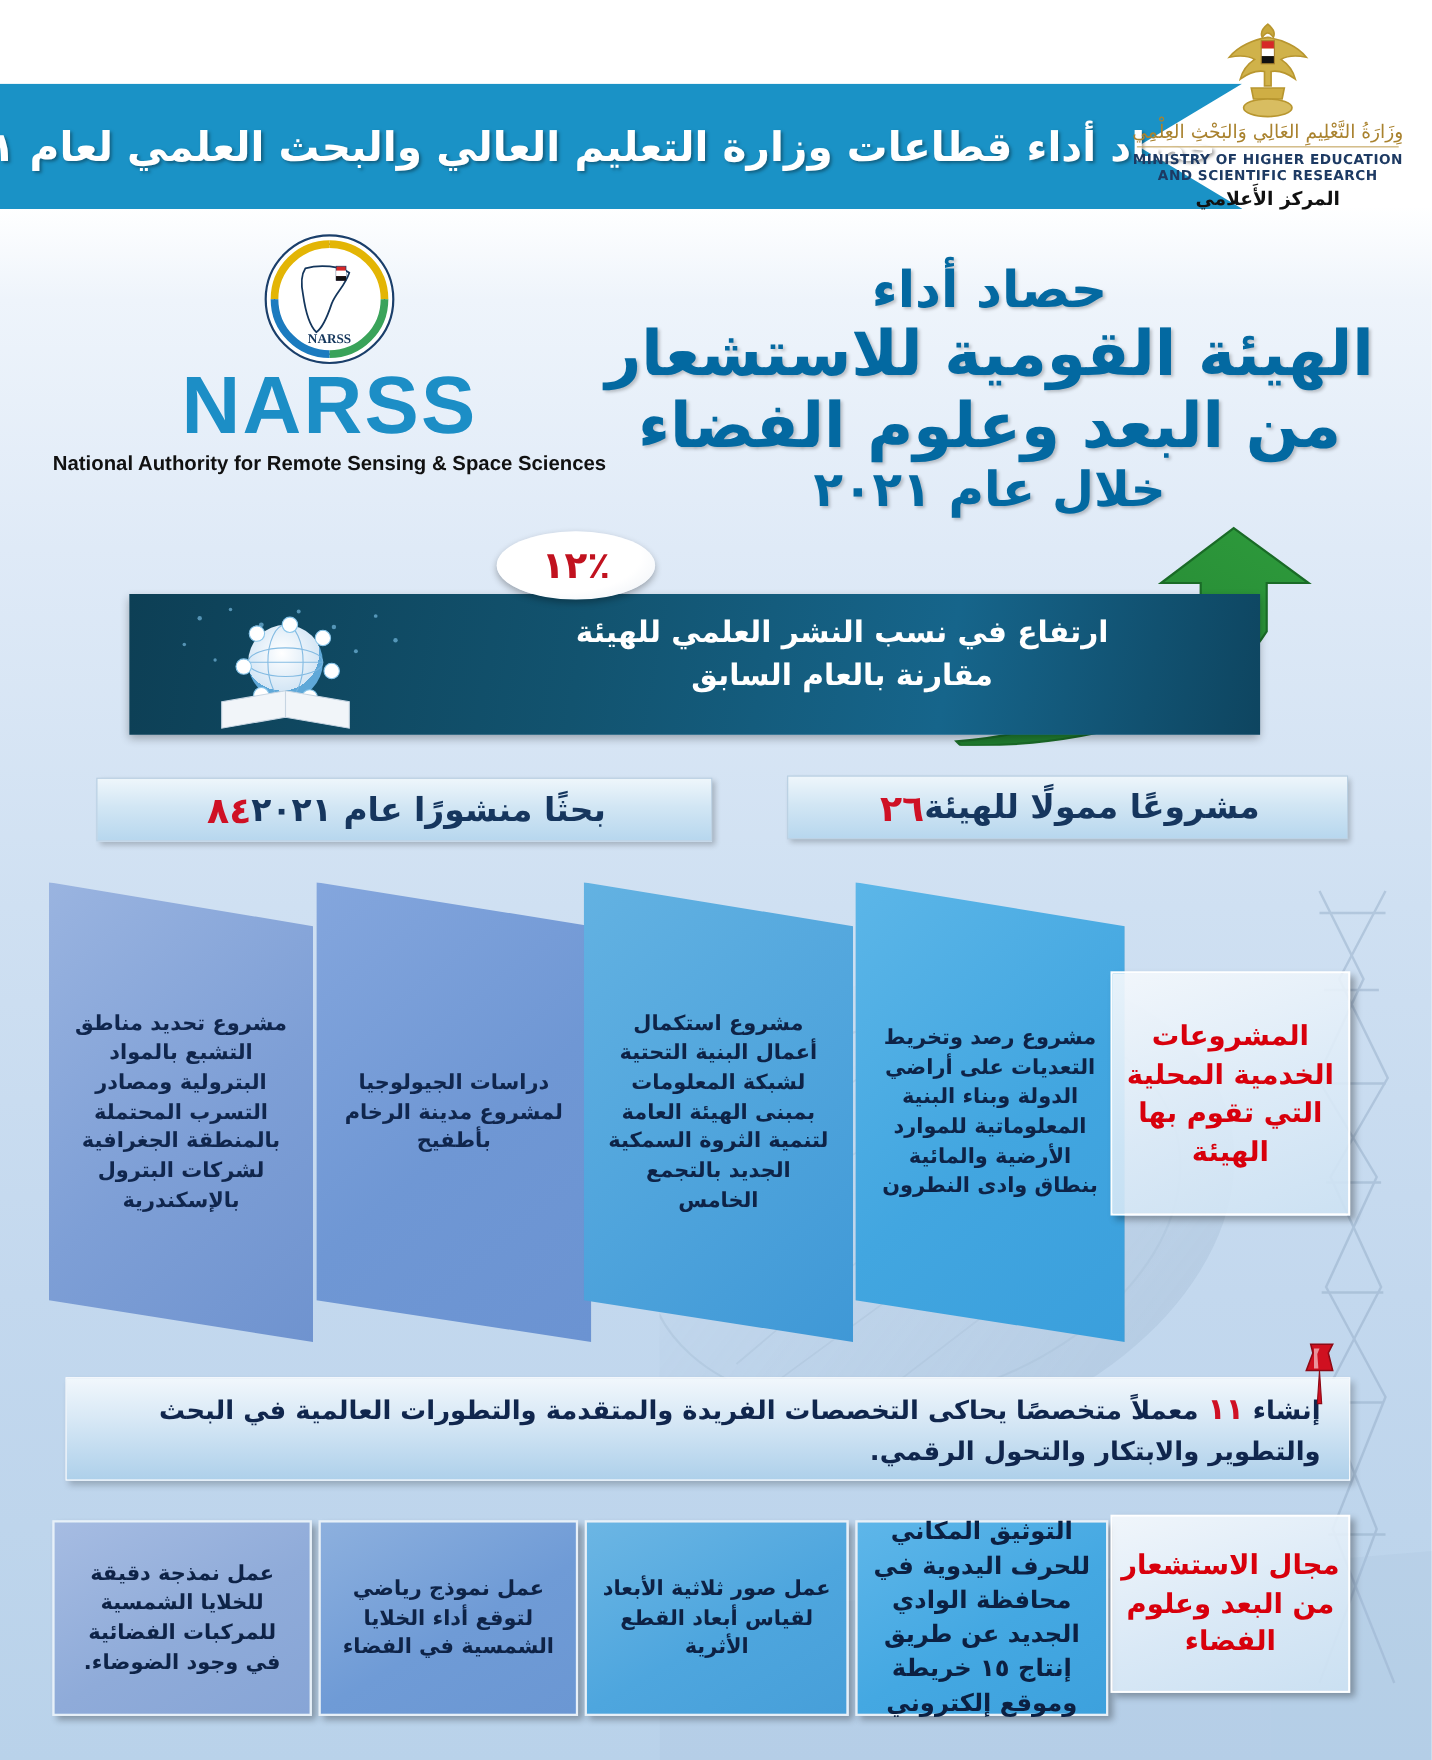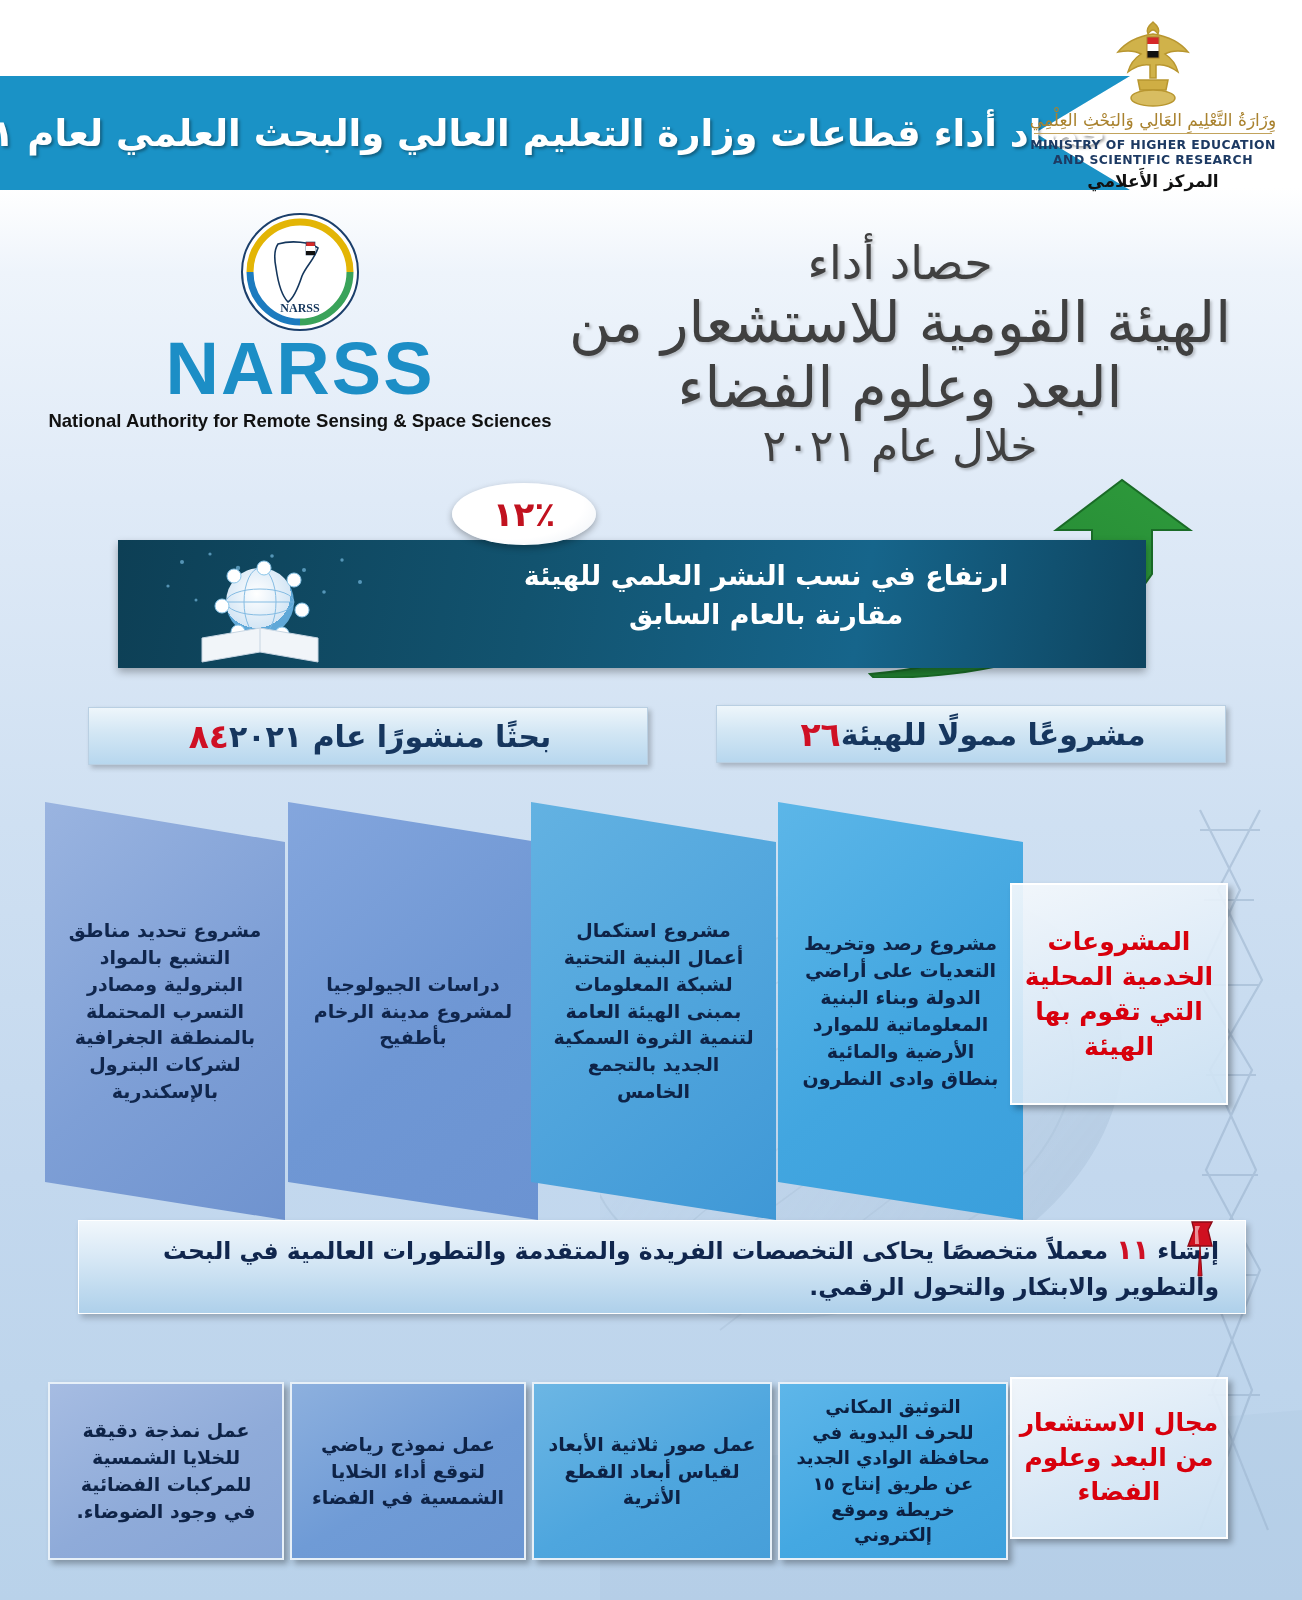--- a/index.html
+++ b/index.html
@@ -59,21 +59,21 @@
   
   .narss-block { position:absolute; left:30px; top:212px; width:540px; text-align:center; }
   .narss-seal { width:120px; height:120px; margin:0 auto; display:block; }
   .narss-word { font-size:74px; font-weight:bold; color:#1c8ec6; letter-spacing:2px;
                 line-height:.95; margin-top:2px; direction:ltr; font-family:"Liberation Sans",sans-serif;}
   .narss-sub { font-size:18.5px; font-weight:bold; color:#111; direction:ltr;
                margin-top:6px; font-family:"Liberation Sans",sans-serif; }
 
   
   .main-title { position:absolute; right:42px; top:238px; width:720px;
-                text-align:center; direction:rtl; color:#404040; font-weight:normal;
+                text-align:center; direction:rtl; color:#0369a1; font-weight:bold;
                 text-shadow:2px 2px 3px rgba(0,0,0,.22); }
   .mt-l1 { font-size:46px; line-height:1.12; }
   .mt-l2 { font-size:57px; line-height:1.15; }
   .mt-l3 { font-size:44px; line-height:1.15; }
 
   
   .pct-oval {
     position:absolute; left:452px; top:483px; width:144px; height:62px;
     background:radial-gradient(ellipse at 40% 35%,#ffffff 60%,#e9eef4 100%);
     border-radius:50%;
@@ -138,27 +138,26 @@
     border:2px solid #ffffff;
     box-shadow:4px 4px 6px rgba(0,0,0,.3);
     display:flex; align-items:center; justify-content:center;
     direction:rtl; text-align:center; color:#d8000c; font-weight:bold;
   }
   #cat-projects { left:1010px; top:883px; width:218px; height:222px; font-size:25px; line-height:1.4; }
   #cat-rs       { left:1010px; top:1377px; width:218px; height:162px; font-size:25px; line-height:1.38; }
 
   
   .lab-banner {
-    position:absolute; left:60px; top:1220px; width:1168px; height:94px;
+    position:absolute; left:60px; top:1252px; width:1168px; height:94px;
     background:linear-gradient(180deg,#f1f7fc 0%,#d9e9f6 38%,#bfdaef 75%,#aed0ea 100%);
     border:1px solid #ffffff;
     box-shadow:3px 4px 6px rgba(0,0,0,.22);
     display:flex; align-items:center;
     padding:0 26px;
-    margin-left:18px;
   }
   .lab-banner .txt {
     direction:rtl; width:100%; text-align:right;
     font-size:23.5px; font-weight:bold; color:#10264d; line-height:1.48;
   }
   .lab-banner .num { color:#cf1024; font-size:27px; }
   .pin-icon { position:absolute; left:1178px; top:1218px; width:44px; height:62px; z-index:8; }
 
   
   .bcard {
@@ -170,21 +169,21 @@
   }
   .bcard .inner { padding:0 14px; font-size:19px; }
   #bcard-1 { left:48px;  width:236px;
              background:linear-gradient(150deg,#a6bce2 0%,#8fabd9 55%,#87a5d6 100%); color:#0e2347; }
   #bcard-2 { left:290px; width:236px;
              background:linear-gradient(150deg,#8db0de 0%,#6f9bd6 55%,#6b97d3 100%); color:#0e2347; }
   #bcard-3 { left:532px; width:240px;
              background:linear-gradient(150deg,#6cb6e4 0%,#4ea6de 55%,#479fd9 100%); color:#0d2144;justify-content:center; }
   #bcard-4 { left:778px; width:230px;
              background:linear-gradient(150deg,#5eb6e9 0%,#44a8e2 55%,#3da1dd 100%); color:#0c2042; }
-  #bcard-4 .inner { font-size:18px; }
+  #bcard-4 .inner { font-size:22px; }
 </style>
 </head>
 <body>
 
 <div id="page">
 
   <div class="body-bg"></div>
 
   <div class="dish-photo">
     <svg viewBox="0 0 702 830" preserveAspectRatio="none">

